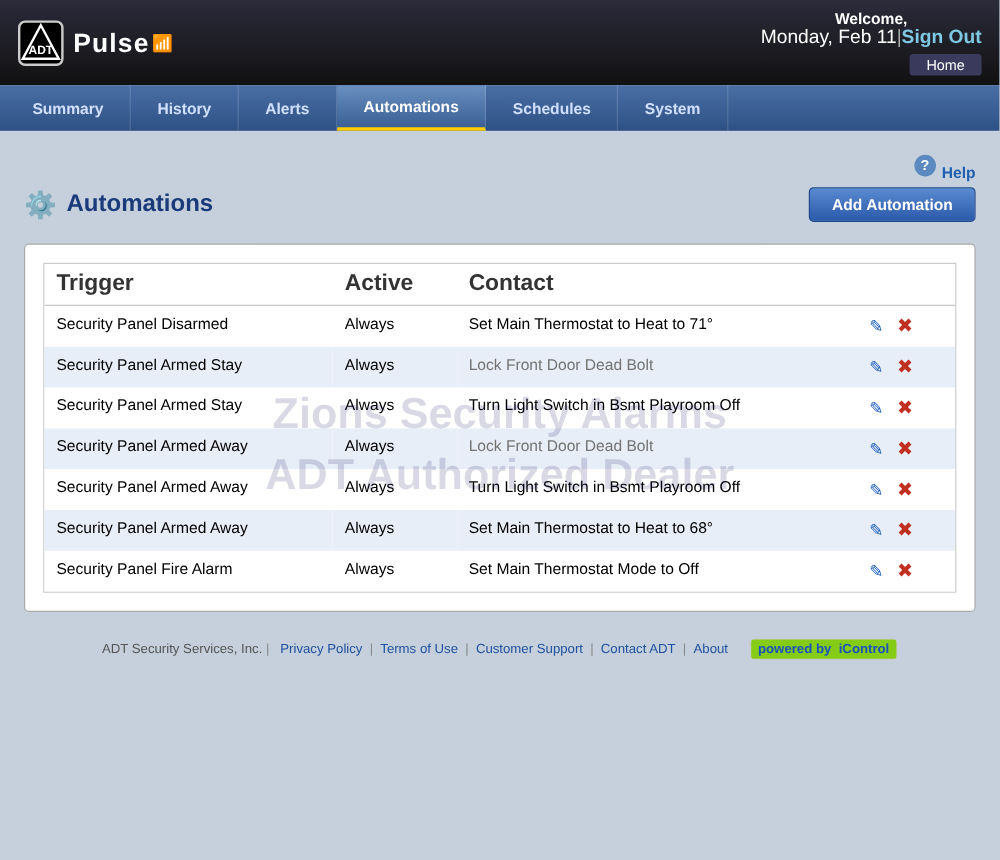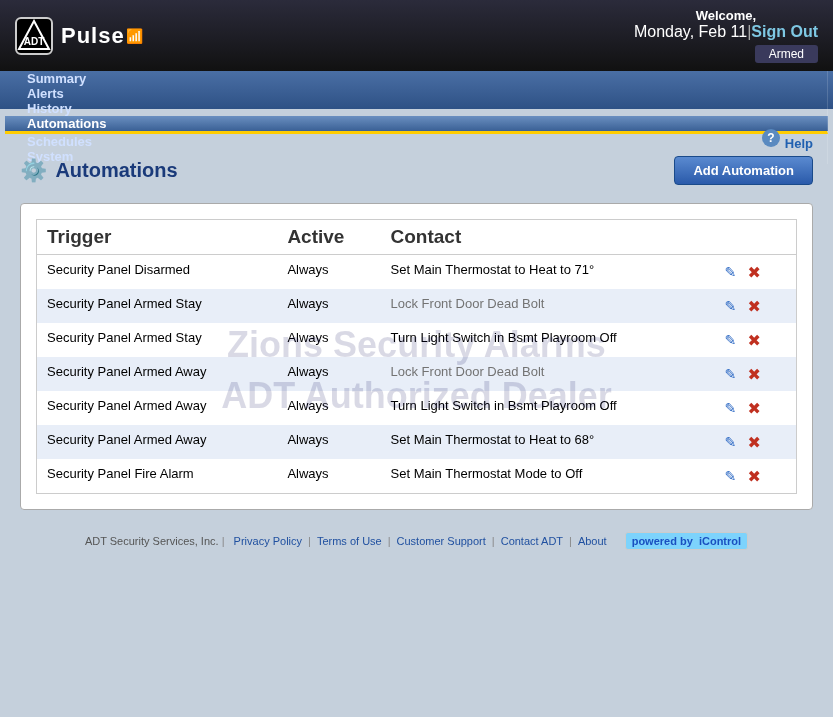--- a/index.html
+++ b/index.html
@@ -79,21 +79,20 @@
       display: inline-block;
     }
 
     
     .navbar {
       background: linear-gradient(180deg, #4a6fa5 0%, #2e5185 100%);
       display: flex;
       align-items: stretch;
       padding: 0 5px;
       height: 38px;
-      flex-direction: column;
     }
     .nav-tab {
       color: #d0e0ff;
       padding: 0 22px;
       display: flex;
       align-items: center;
       cursor: pointer;
       font-size: 13px;
       font-weight: bold;
       border-right: 1px solid rgba(255,255,255,0.15);
@@ -264,21 +263,21 @@
       gap: 0;
       flex-wrap: wrap;
     }
     .footer a {
       color: #2050a0;
       text-decoration: none;
       margin: 0 6px;
     }
     .footer-sep { color: #888; }
     .icontrol-badge {
-      background: #7dd3fc;
+      background: #84cc16;
       border: 1px solid #ccc;
       border-radius: 3px;
       padding: 2px 6px;
       font-size: 11px;
       color: #555;
       margin-left: 12px;
       text-align: right;
     }
     .icontrol-badge span { color: #1a50c0; font-weight: bold; }
   </style>
@@ -299,29 +298,29 @@
     </div>
   </div>
   <div class="header-right">
     <div class="welcome">Welcome,</div>
     <div class="date-line">
       <span>Monday, Feb 11</span>
       <span style="color:#aaa;">|</span>
       <a href="#" style="color:#7ec8e3;text-decoration:none;">Sign Out</a>
     </div>
     <div>
-      <span class="home-btn">Armed</span>
+      <span class="home-btn">Home</span>
     </div>
   </div>
 </div>
 
 <nav class="navbar">
   <a class="nav-tab">Summary</a>
+  <a class="nav-tab">History</a>
   <a class="nav-tab">Alerts</a>
-  <a class="nav-tab">History</a>
   <a class="nav-tab active">Automations</a>
   <a class="nav-tab">Schedules</a>
   <a class="nav-tab">System</a>
 </nav>
 
 <div class="page-content">
 
   <div class="help-bar">
     <div class="help-icon">?</div>
     <a href="#" class="help-link">Help</a>

